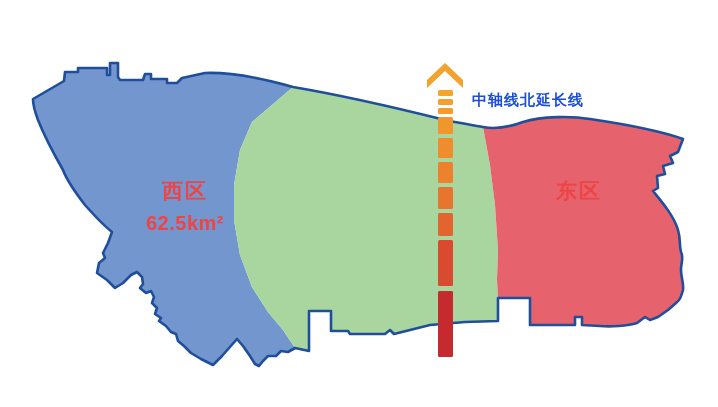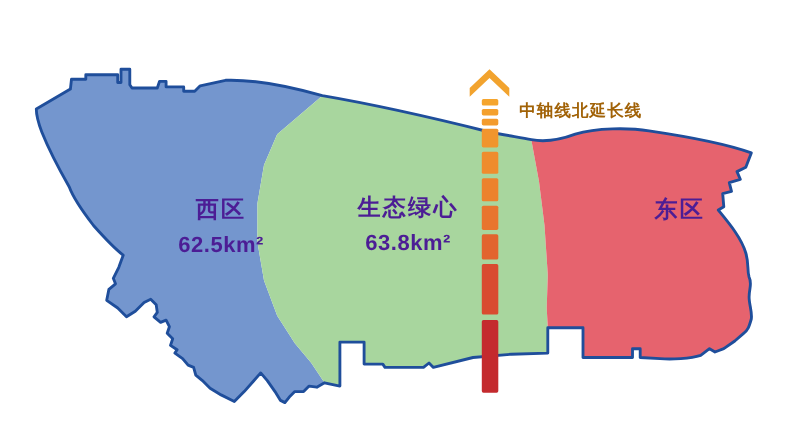--- a/index.html
+++ b/index.html
@@ -17,45 +17,44 @@
   }
   .map-svg {
     position: absolute;
     left: 0;
     top: 0;
   }
   .region-label {
     position: absolute;
     transform: translateX(-50%);
     text-align: center;
-    color: #4c1d95;
+    color: #ef4444;
     font-weight: bold;
     line-height: 1.15;
     white-space: nowrap;
     pointer-events: none;
-    margin-left: 16px;
   }
   .region-label .r-name {
     display: block;
     font-size: 21px;
     letter-spacing: 2px;
   }
   .region-label .r-area {
     display: block;
     font-size: 20px;
     margin-top: 9px;
     letter-spacing: 0.5px;
   }
   .axis-label {
     position: absolute;
     left: 472px;
     top: 91px;
     font-size: 15px;
     font-weight: bold;
-    color: #a16207;
+    color: #1d4ed8;
     letter-spacing: 1px;
     white-space: nowrap;
   }
 </style>
 </head>
 <body>
 
 <div class="stage">
 
   <svg class="map-svg" width="718" height="407" viewBox="0 0 718 407">
@@ -129,24 +128,20 @@
       <rect x="438" y="240" width="15" height="46" rx="1.5" fill="#D94B30"></rect>
       <rect x="438" y="291" width="15" height="66" rx="1.5" fill="#C42A2E"></rect>
     </g>
   </svg>
 
   <div class="region-label" style="left:185px; top:179px;">
     <span class="r-name">西区</span>
     <span class="r-area">62.5km²</span>
   </div>
 
-  <div class="region-label" style="left:355px; top:177px;">
-    <span class="r-name">生态绿心</span>
-    <span class="r-area">63.8km²</span>
-  </div>
 
-  <div class="region-label" style="left:602px; top:179px;">
+  <div class="region-label" style="left:579px; top:179px;">
     <span class="r-name">东区</span>
   </div>
 
   <div class="axis-label">中轴线北延长线</div>
 
 </div>
 
 </body></html>

